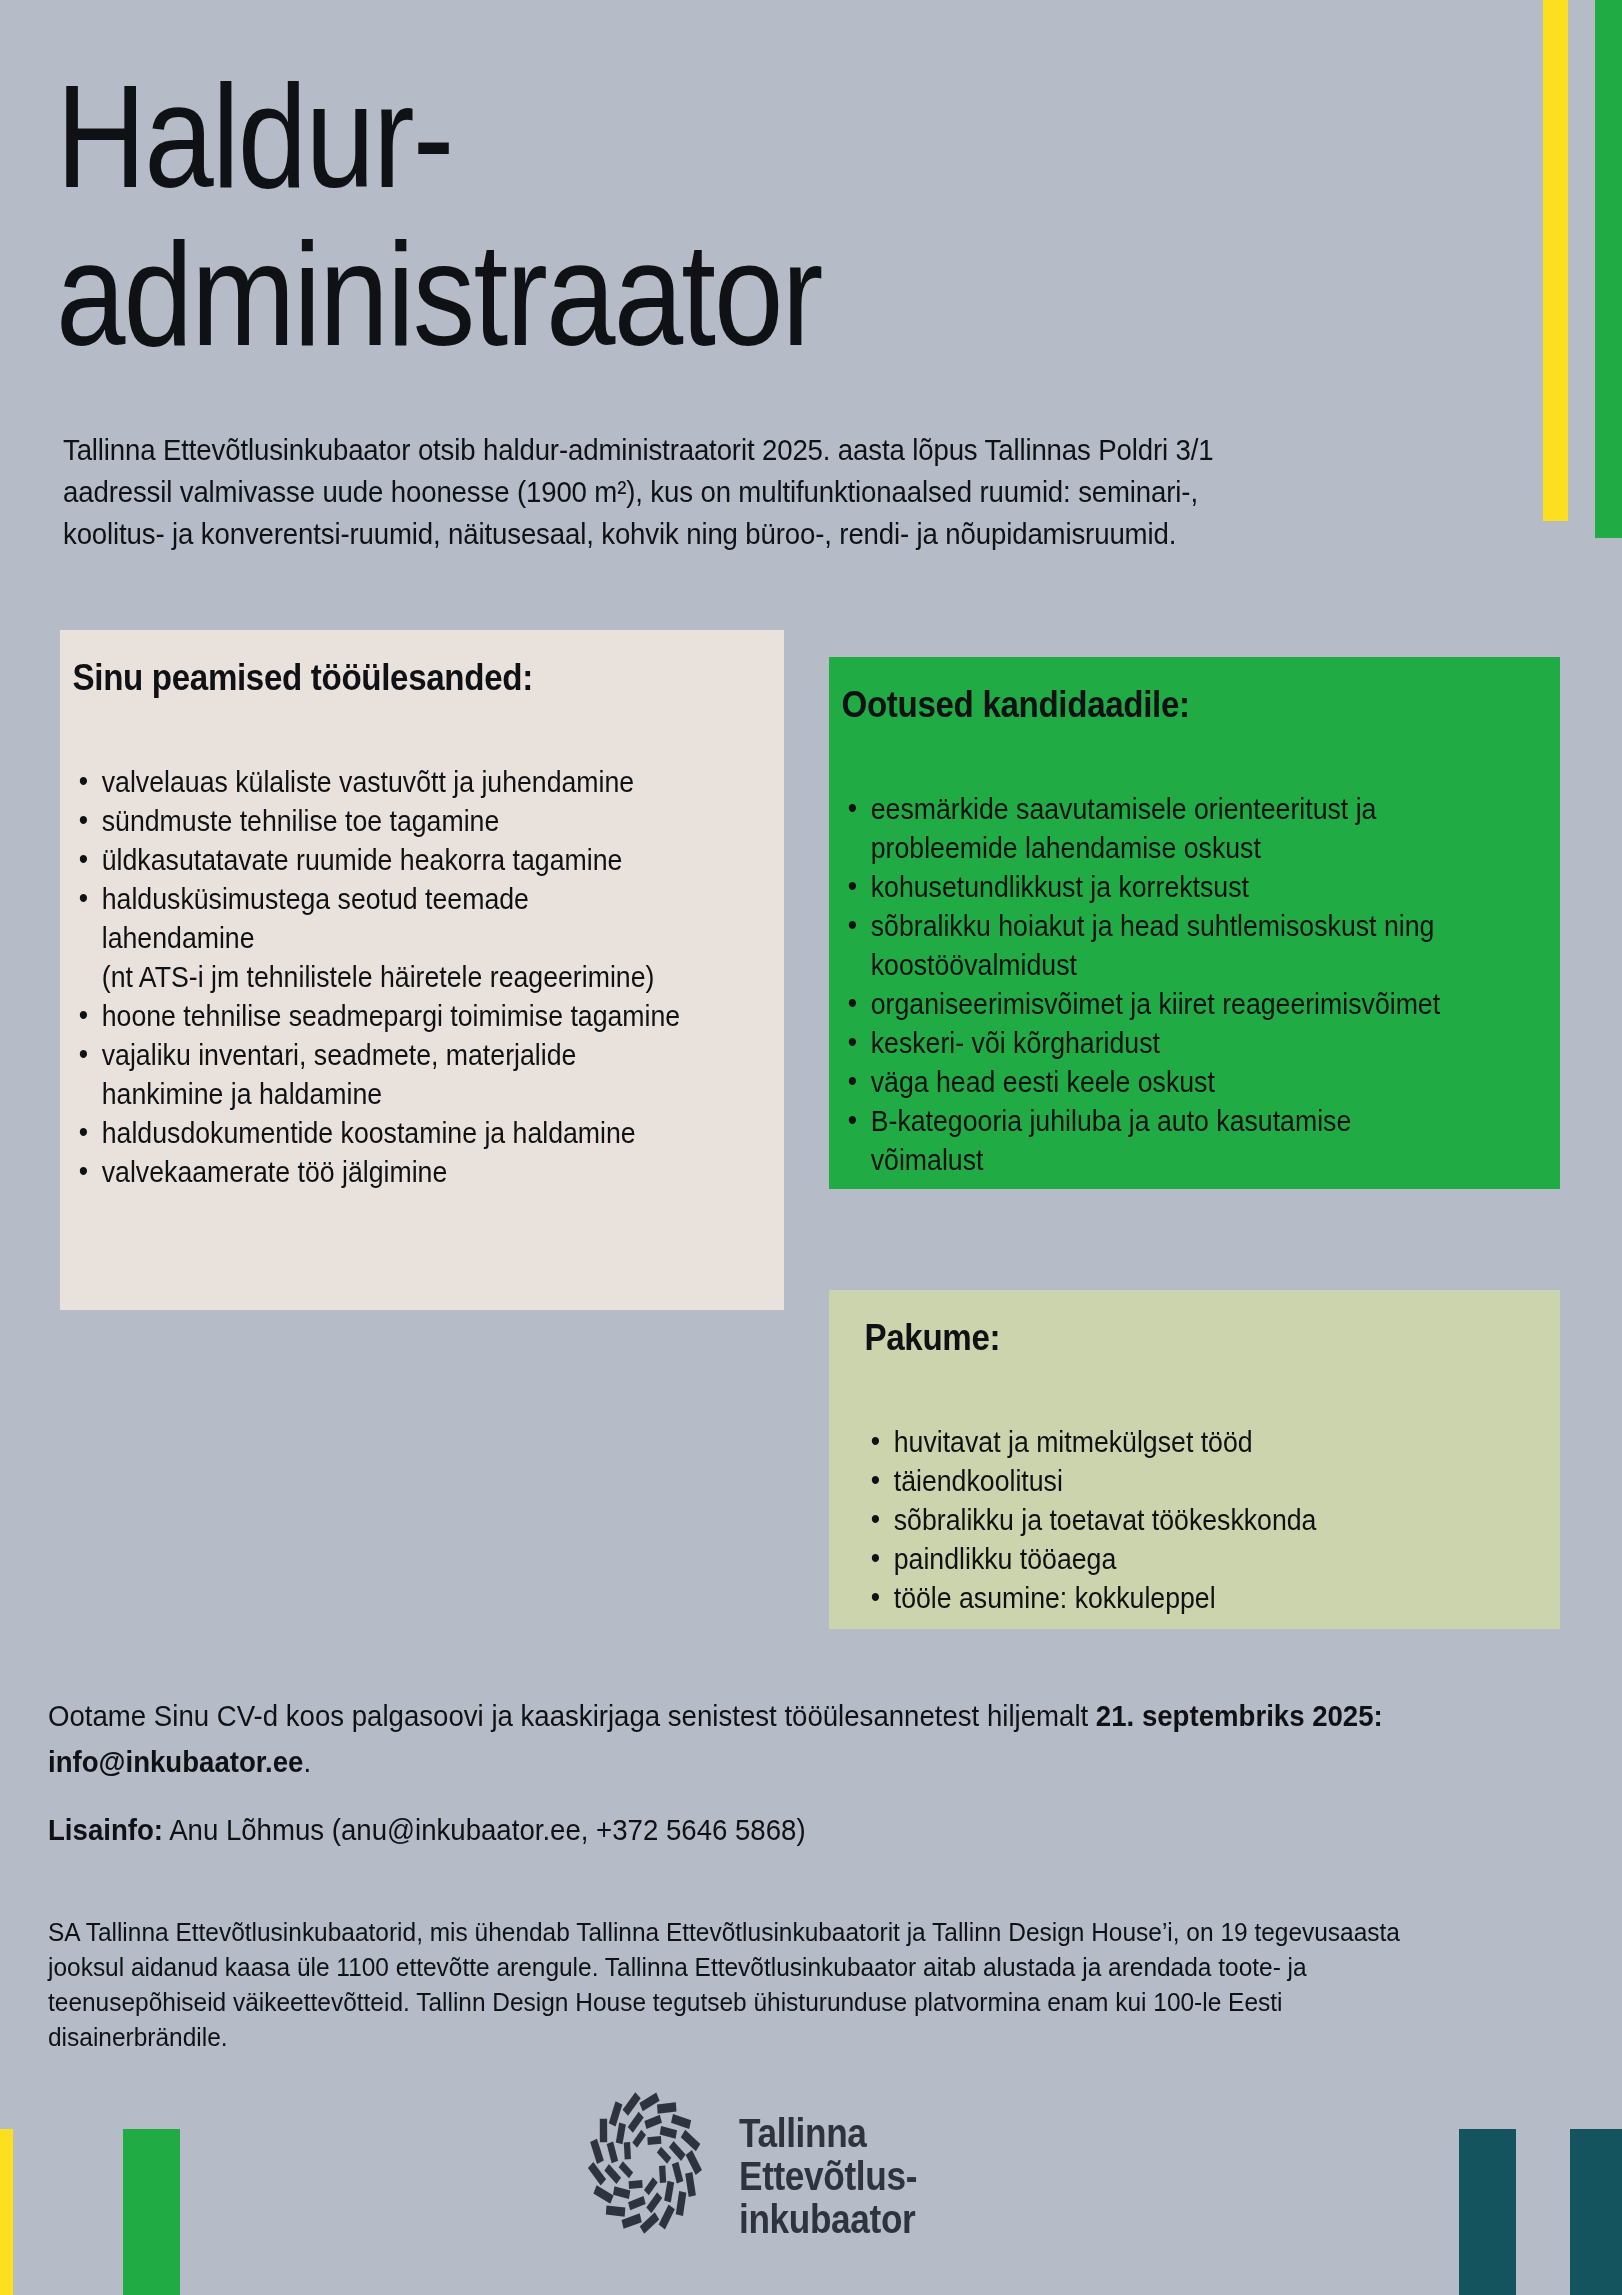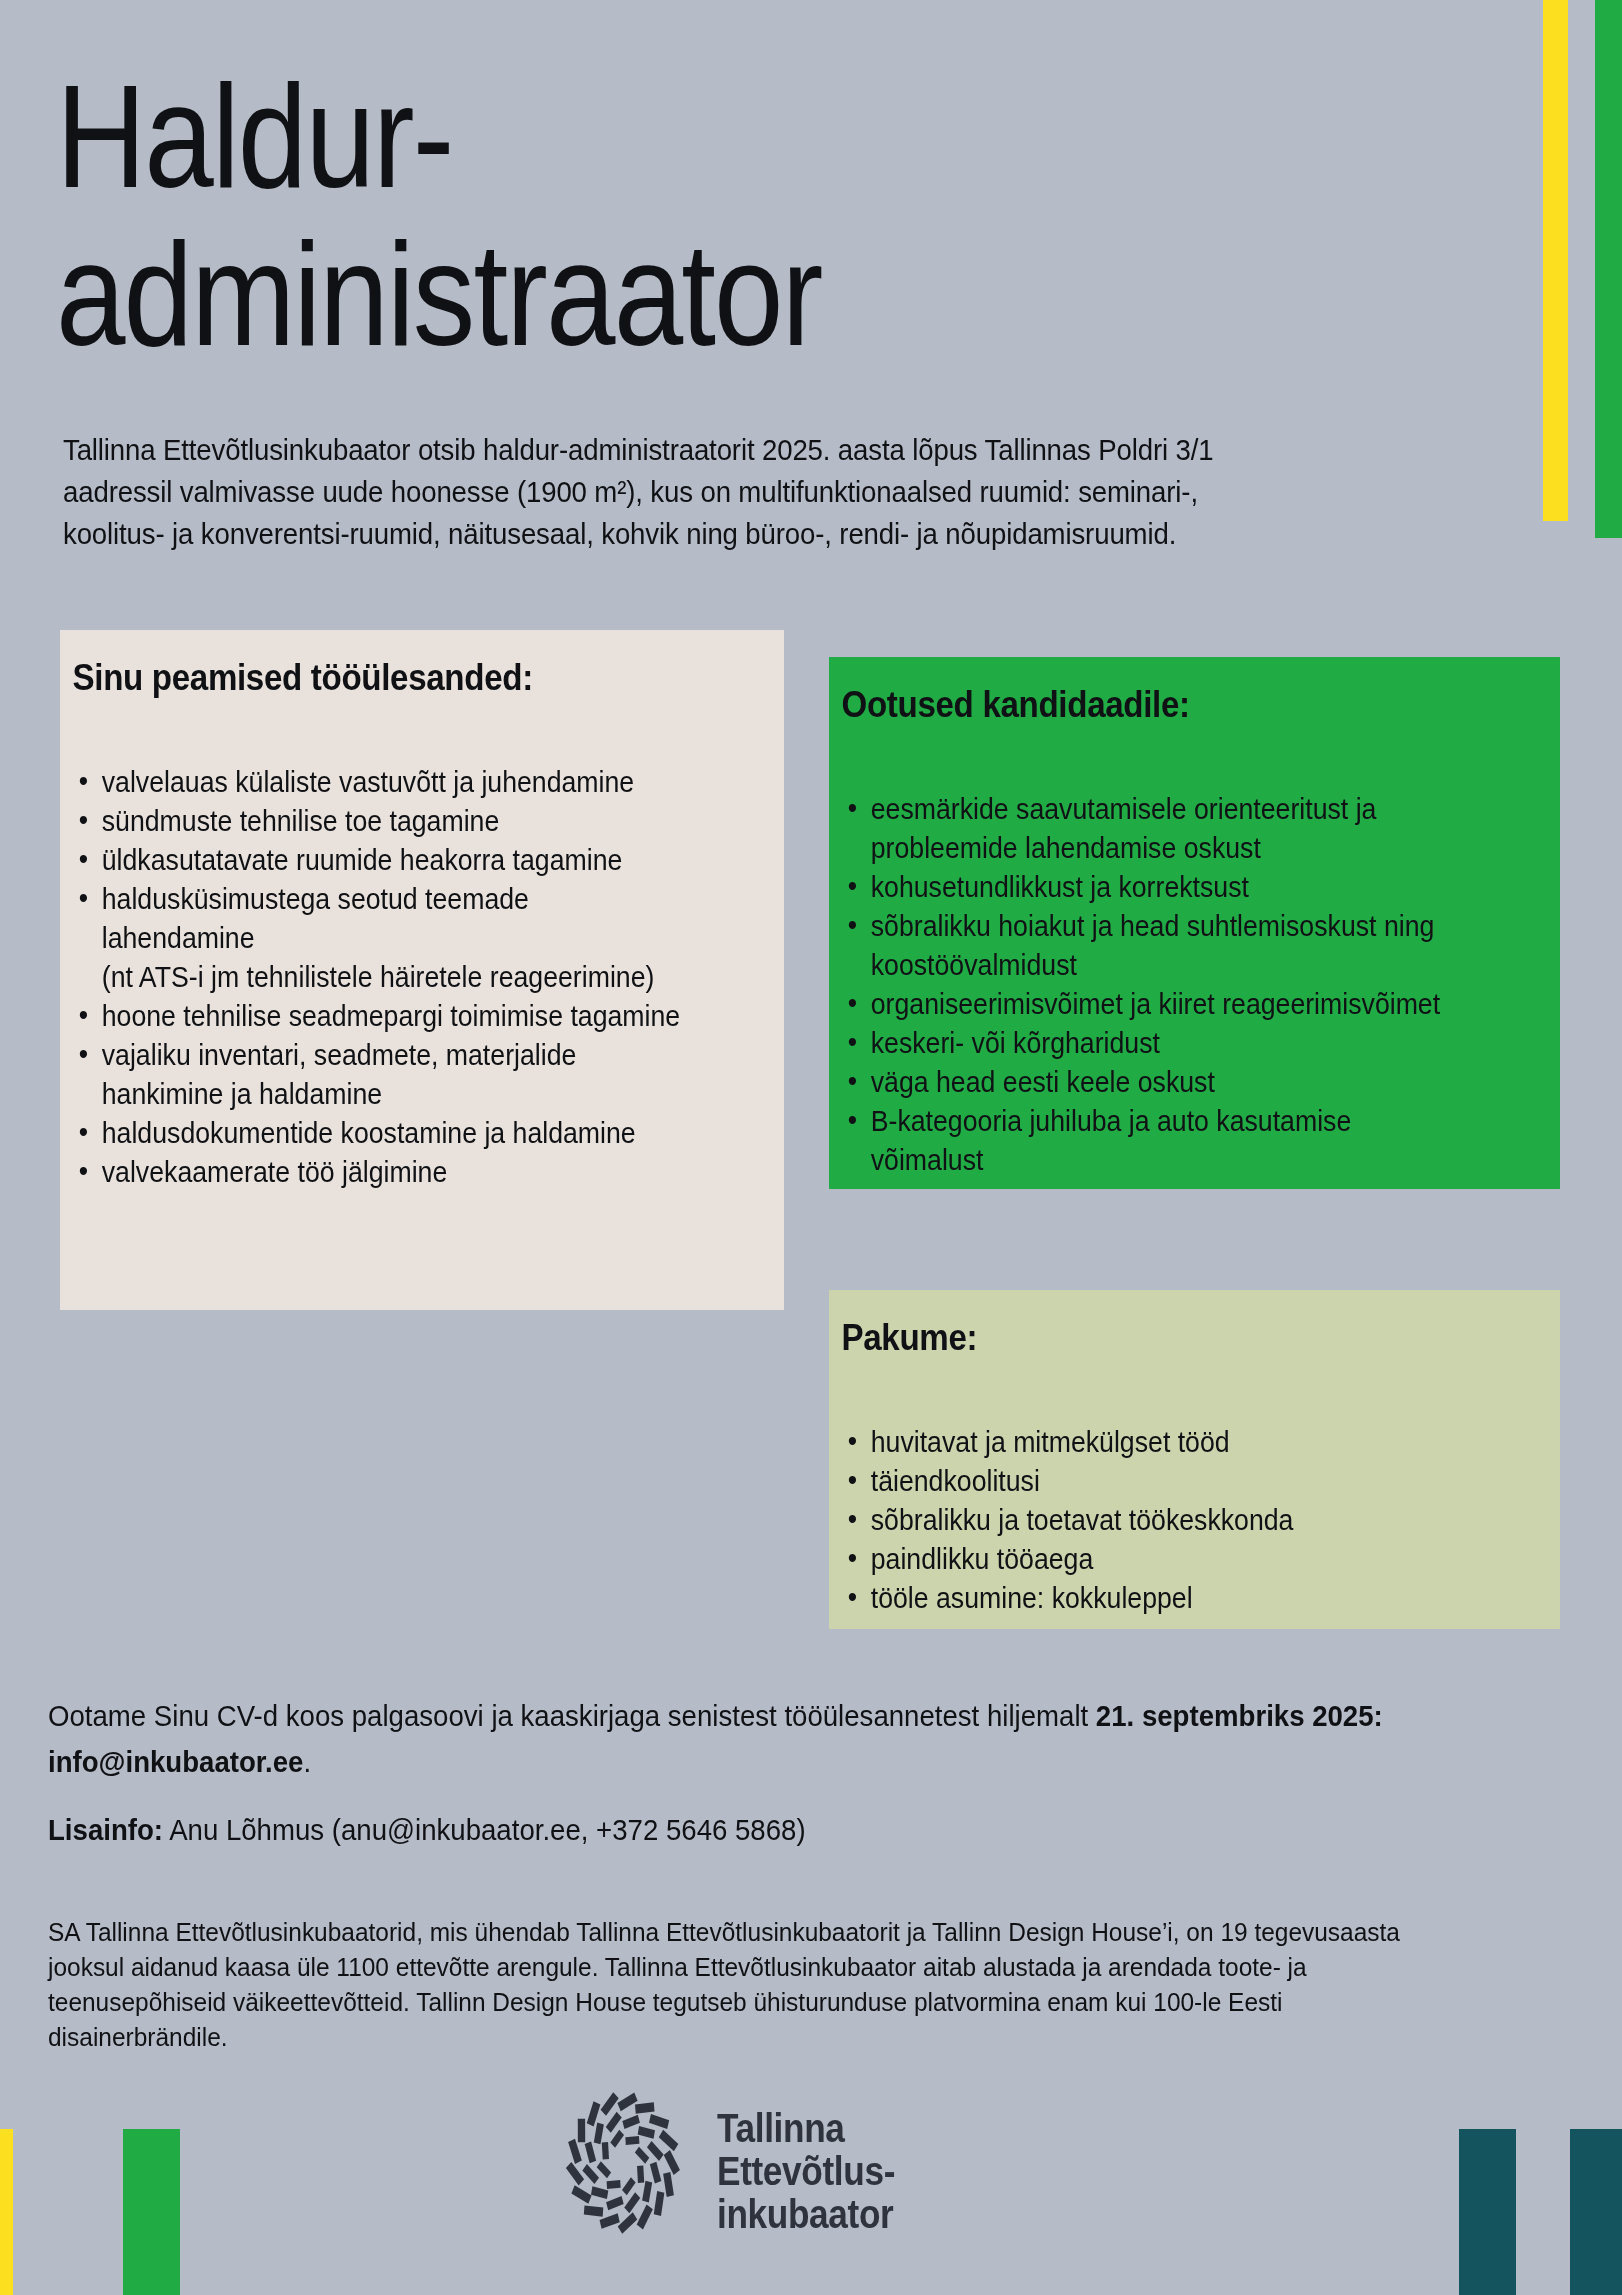--- a/index.html
+++ b/index.html
@@ -34,21 +34,21 @@
   .intro{
     position:absolute; left:63px; top:429px; margin:0;
     font-size:30px; line-height:42px; letter-spacing:-0.005em;
     white-space:pre-line; transform:scaleX(.92); transform-origin:0 0;
   }
 
   .box{position:absolute;}
   .box-tasks {left:60px;   top:630px;  width:724px; height:680px; background:var(--cream);}
   .box-expect{left:829px; top:657px;  width:731px; height:532px; background:var(--green);}
   .box-exp   {left:60px;   top:1290px; width:724px; height:339px; background:var(--yellow);}
-  .box-offer {left:829px; top:1290px; width:731px; height:339px; background:var(--sage);}
+  .box-offer {left:829px; top:1290px; width:731px; height:339px; background:var(--sage);padding-left:23px;}
   .box .inner{
     padding:27px 16.4px 0 13.6px; width:108.7%;
     transform:scaleX(.92); transform-origin:0 0;
   }
   .box h2{
     margin:0; font-size:36px; line-height:41px; font-weight:700;
     letter-spacing:-0.01em; white-space:pre-line;
   }
   .box ul{list-style:none; margin:65px 0 0 0; padding:0 0 0 6.8px;}
   .box li{
@@ -67,21 +67,21 @@
     font-size:30px; line-height:46px;
     transform:scaleX(.92); transform-origin:0 0; white-space:nowrap;
   }
   strong{font-weight:700;}
   .about{
     position:absolute; left:48px; top:1915px; margin:0;
     font-size:26.6px; line-height:35px; white-space:pre-line;
     transform:scaleX(.92); transform-origin:0 0;
   }
 
-  .footer-logo{position:absolute; left:560px; top:2084px; display:flex;}
+  .footer-logo{position:absolute; left:582px; top:2084px; display:flex;align-items:flex-end;}
   .logo-mark{width:126px; height:157px;}
   #logo-g rect{fill:var(--ink2);}
   .logo-text{
     margin:23px 0 0 31px; color:var(--ink2);
     font-size:40px; line-height:43px; font-weight:700;
     letter-spacing:-0.01em; transform:scaleX(.88); transform-origin:0 0;
     white-space:nowrap;
   }
   .logo-text span{display:block;}
 </style>

